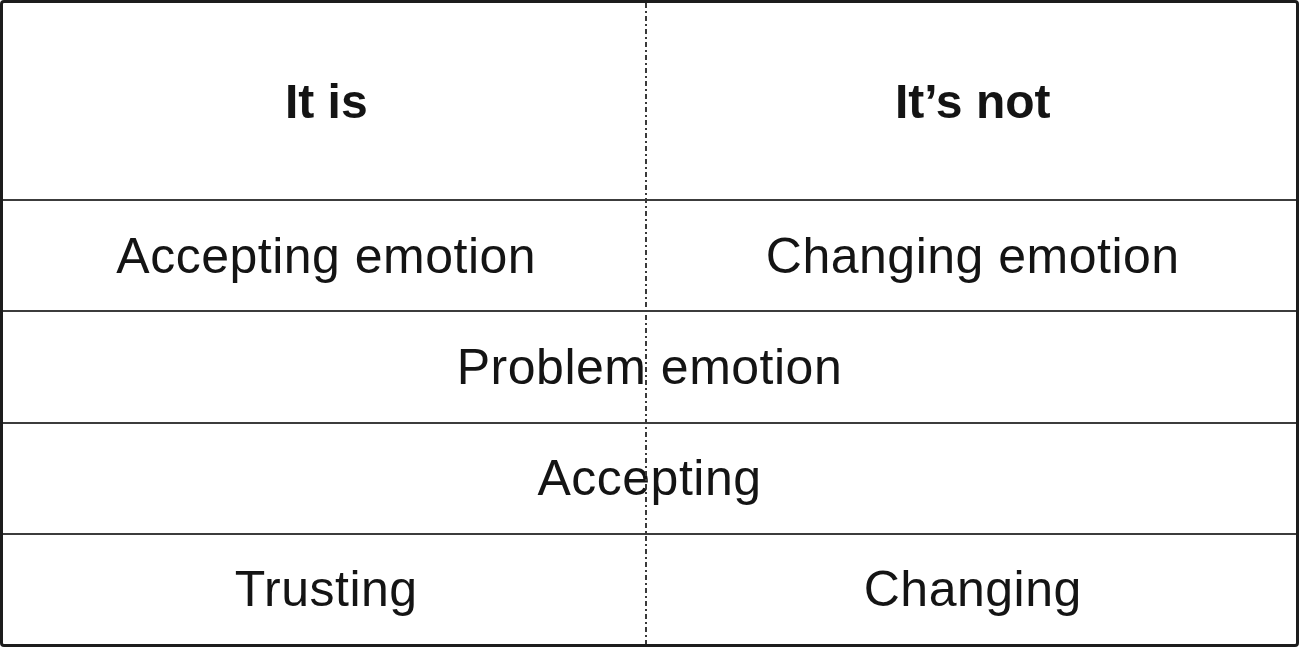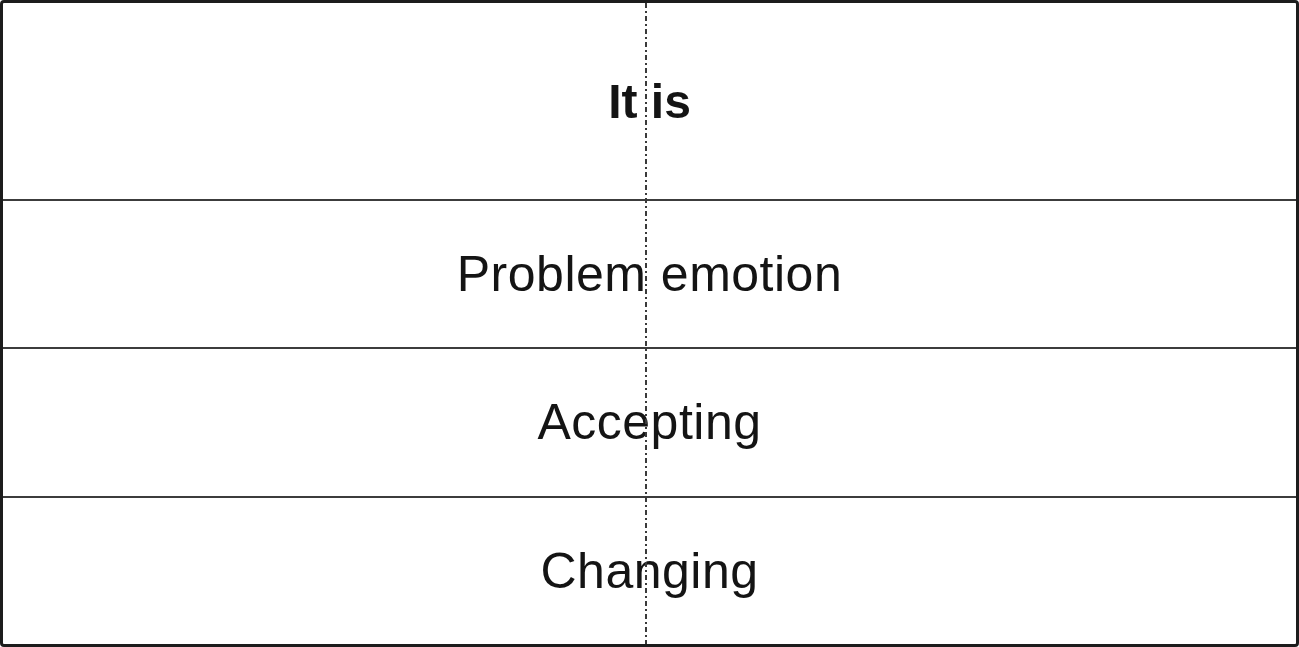--- a/index.html
+++ b/index.html
@@ -64,30 +64,36 @@
     );
   }
 </style>
 </head>
 <body>
 
 <div class="board">
 
   <div class="row header-row">
     <div class="cell header-cell">It is</div>
+    <div class="cell header-cell">It’s not</div>
   </div>
 
+  <div class="row">
+    <div class="cell">Accepting emotion</div>
+    <div class="cell">Changing emotion</div>
+  </div>
 
   <div class="row">
     <div class="cell">Problem emotion</div>
   </div>
 
   <div class="row">
     <div class="cell">Accepting</div>
   </div>
 
   <div class="row">
+    <div class="cell">Trusting</div>
     <div class="cell">Changing</div>
   </div>
 
   <div class="divider"></div>
 
 </div>
 
 </body></html>

